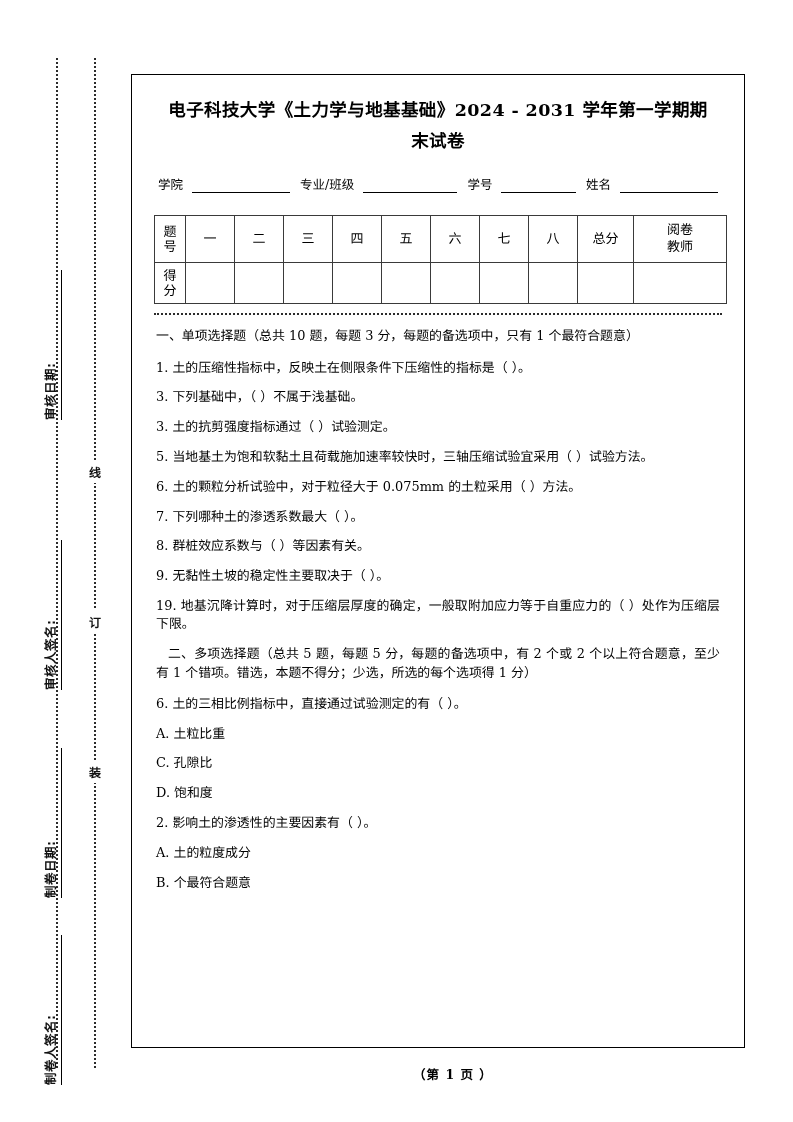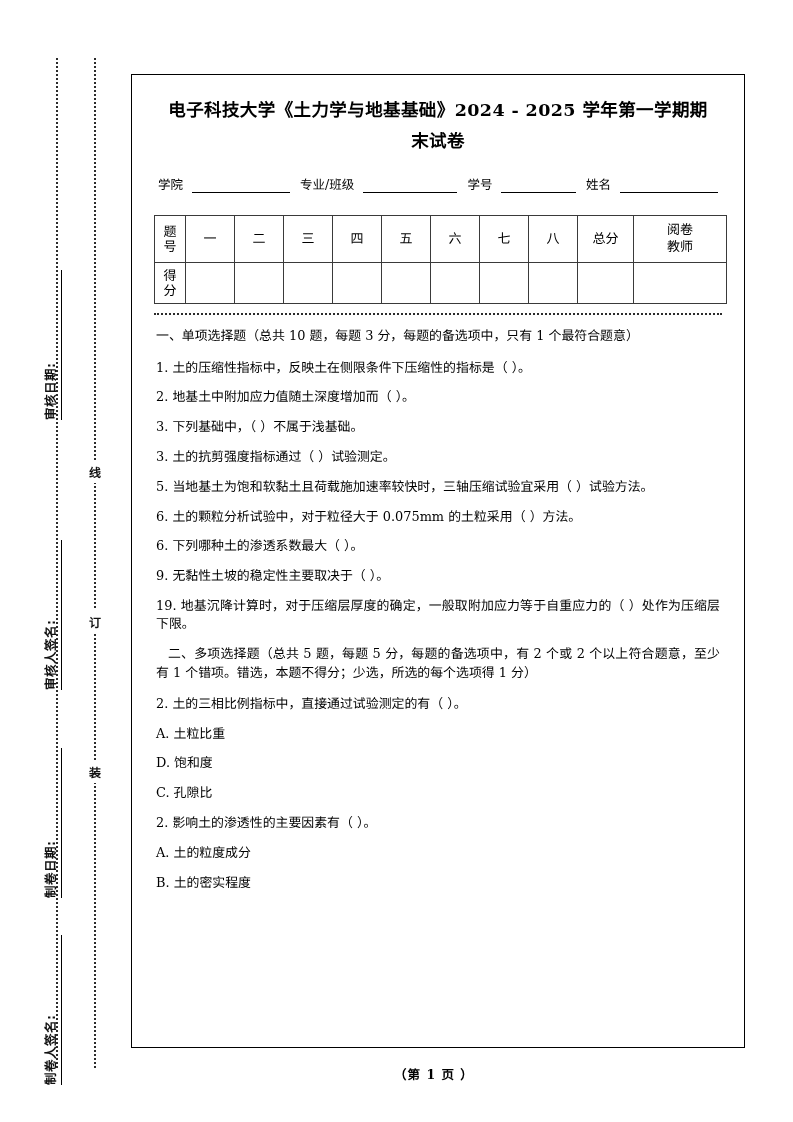--- a/index.html
+++ b/index.html
@@ -164,21 +164,21 @@
   .q-line.section-head.indent { text-indent: 12px; }
   .q-line.opt {
     margin-bottom: 11.5px;
     padding-left: 0;
   }
   .q-line.tight { margin-bottom: 11px; }
 
   
   #page-footer {
     position: absolute;
-    left: 127px;
+    left: 146px;
     top: 1064px;
     width: 614px;
     text-align: center;
     font-size: 12.5px;
     font-weight: bold;
     letter-spacing: 1px;
   }
 </style>
 </head>
 <body>
@@ -206,21 +206,21 @@
 
   <div class="vlabel" style="top:1085px; left:40px;">
     <span class="vlabel-inner">制卷人签名:</span>
   </div>
 
 </div>
 
 <div id="paper-frame">
   <div id="paper-inner">
 
-    <div id="exam-title">电子科技大学《土力学与地基基础》2024 - 2025 学年第一学期期末试卷</div>
+    <div id="exam-title">电子科技大学《土力学与地基基础》2024 - 2031 学年第一学期期末试卷</div>
 
     <div id="identity-row">
       <span class="id-label">学院</span>
       <span class="id-blank w-college"></span>
 
       <span class="id-label">专业/班级</span>
       <span class="id-blank w-major"></span>
 
       <span class="id-label">学号</span>
       <span class="id-blank w-sid"></span>
@@ -269,39 +269,39 @@
       </tbody>
     </table>
 
     <div id="table-underdots"></div>
 
     <div id="questions">
 
       <div class="q-line section-head">一、单项选择题（总共 10 题，每题 3 分，每题的备选项中，只有 1 个最符合题意）</div>
 
       <div class="q-line">1.  土的压缩性指标中，反映土在侧限条件下压缩性的指标是（  ）。</div>
-      <div class="q-line">2.  地基土中附加应力值随土深度增加而（  ）。</div>
       <div class="q-line">3.  下列基础中，（  ）不属于浅基础。</div>
       <div class="q-line">3.  土的抗剪强度指标通过（  ）试验测定。</div>
       <div class="q-line">5.  当地基土为饱和软黏土且荷载施加速率较快时，三轴压缩试验宜采用（  ）试验方法。</div>
       <div class="q-line">6.  土的颗粒分析试验中，对于粒径大于 0.075mm 的土粒采用（  ）方法。</div>
-      <div class="q-line">6.  下列哪种土的渗透系数最大（  ）。</div>
+      <div class="q-line">7.  下列哪种土的渗透系数最大（  ）。</div>
+      <div class="q-line">8.  群桩效应系数与（  ）等因素有关。</div>
       <div class="q-line">9.  无黏性土坡的稳定性主要取决于（  ）。</div>
       <div class="q-line">19.  地基沉降计算时，对于压缩层厚度的确定，一般取附加应力等于自重应力的（  ）处作为压缩层下限。</div>
 
       <div class="q-line section-head indent">二、多项选择题（总共 5 题，每题 5 分，每题的备选项中，有 2 个或 2 个以上符合题意，至少有 1 个错项。错选，本题不得分；少选，所选的每个选项得 1 分）</div>
 
-      <div class="q-line">2.  土的三相比例指标中，直接通过试验测定的有（  ）。</div>
+      <div class="q-line">6.  土的三相比例指标中，直接通过试验测定的有（  ）。</div>
       <div class="q-line opt">A.  土粒比重</div>
+      <div class="q-line opt">C.  孔隙比</div>
       <div class="q-line opt">D.  饱和度</div>
-      <div class="q-line opt">C.  孔隙比</div>
 
       <div class="q-line">2.  影响土的渗透性的主要因素有（  ）。</div>
       <div class="q-line opt">A.  土的粒度成分</div>
-      <div class="q-line opt tight">B.  土的密实程度</div>
+      <div class="q-line opt tight">B.  个最符合题意</div>
 
     </div>
 
   </div>
 </div>
 
 <div id="page-footer">
   <span>（第 1 页 ）</span>
 </div>
 

